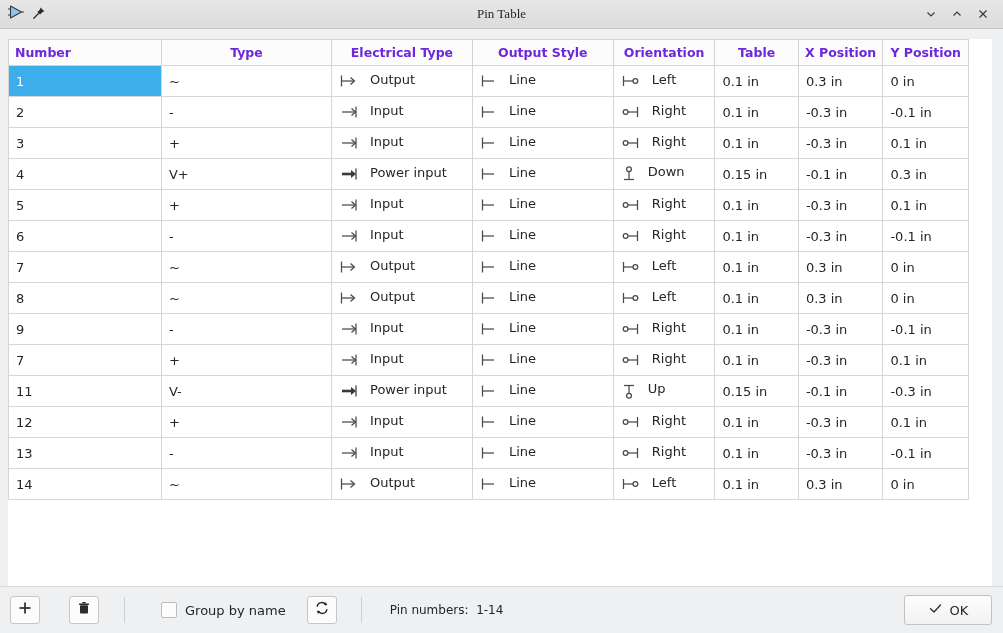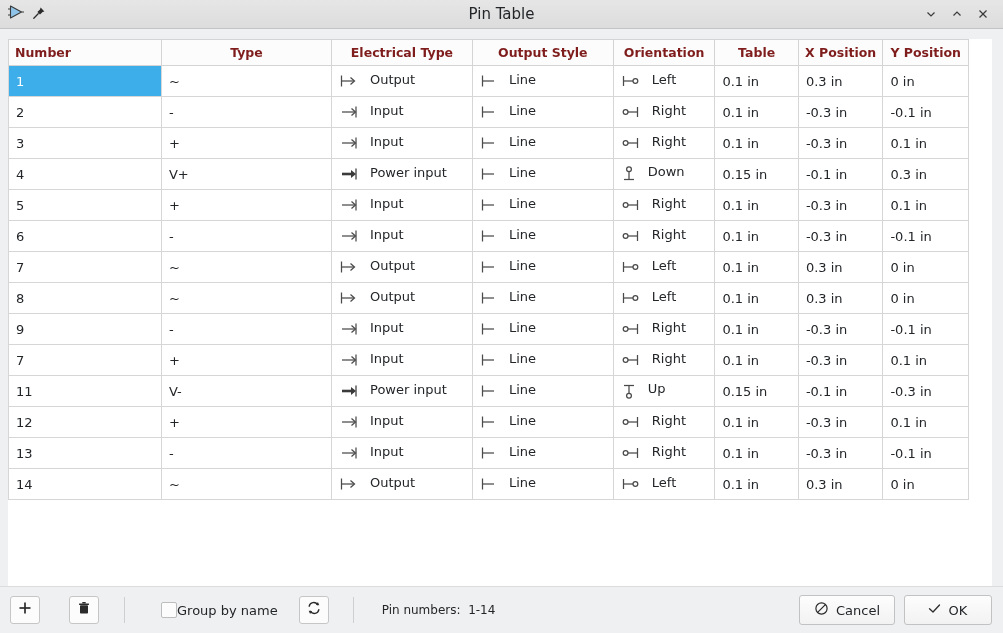--- a/index.html
+++ b/index.html
@@ -20,21 +20,21 @@
     height: 29px; flex: 0 0 29px;
     background: linear-gradient(to bottom, #e6e6e6 0%, #dcdcdc 100%);
     border-bottom: 1px solid #c4c4c4;
     display: flex; align-items: center;
     position: relative;
   }
   .tb-left { display: flex; align-items: center; gap: 7px; padding-left: 7px; z-index: 2;}
   .tb-title {
     position: absolute; left: 0; right: 0; top: 0; bottom: 0;
     display: flex; align-items: center; justify-content: center;
-    font-size: 15px; color: #232629; pointer-events: none;
+    font-size: 13px; color: #232629; pointer-events: none; font-family: Liberation Serif, serif;
   }
   .tb-right { margin-left: auto; display: flex; align-items: center; gap: 2px; padding-right: 8px; z-index: 2;}
   .winbtn {
     width: 24px; height: 24px; display: flex; align-items: center; justify-content: center;
     cursor: default;
   }
   .winbtn svg { display:block; }
 
   
   .table-wrap {
@@ -49,21 +49,21 @@
     table-layout: fixed;
     width: 961px;
     background: #fff;
   }
   table.pintable th {
     background: #fcfcfc;
     border: 1px solid #d4d4d4;
     border-top: 1px solid #d4d4d4;
     font-size: 12.5px;
     font-weight: bold;
-    color: #7f1d1d;
+    color: #6d28d9;
     height: 26px;
     padding: 0 6px;
     text-align: center;
     white-space: nowrap;
   }
   table.pintable th.left { text-align: left; }
   table.pintable td {
     border: 1px solid #d6d6d6;
     height: 31px;
     font-size: 13px;
@@ -103,21 +103,21 @@
   }
   .tbtn {
     width: 30px; height: 28px;
     background: #fcfcfc;
     border: 1px solid #c6c6c6;
     border-radius: 3px;
     display: flex; align-items: center; justify-content: center;
     cursor: pointer;
   }
   .vdiv { width: 1px; height: 26px; background: #cfcfcf; margin: 0 18px; }
-  .chk-group { display: flex; align-items: center; cursor: pointer; }
+  .chk-group { display: flex; align-items: center; gap: 8px; cursor: pointer; }
   .checkbox {
     width: 16px; height: 16px;
     background: #fcfcfc;
     border: 1px solid #bdbdbd;
     border-radius: 2px;
   }
   .chk-label { font-size: 13px; color: #232629; }
   .pinnums { font-size: 12px; color: #232629; white-space: pre; }
   .spacer { flex: 1 1 auto; }
   .dlgbtn {
@@ -926,28 +926,19 @@
 
     <div class="vdiv" style="margin-left:24px;margin-right:28px;"></div>
 
     <div class="pinnums">Pin numbers:  1-14</div>
 
     <div class="spacer"></div>
 
     <div class="dlgbtn">
       <span>
         <svg width="15" height="15" viewBox="0 0 15 15">
-            <circle cx="7.5" cy="7.5" r="5.6" fill="none" stroke="#2b2b2b" stroke-width="1.2"></circle>
-            <line x1="3.6" y1="11.4" x2="11.4" y2="3.6" stroke="#2b2b2b" stroke-width="1.2"></line>
-          </svg>
-      </span>
-      <span>Cancel</span>
-    </div>
-    <div class="dlgbtn">
-      <span>
-        <svg width="15" height="15" viewBox="0 0 15 15">
             <polyline points="2.5,7.8 6,11 12.5,4" fill="none" stroke="#2b2b2b" stroke-width="1.3" stroke-linecap="round" stroke-linejoin="round"></polyline>
           </svg>
       </span>
       <span>OK</span>
     </div>
   </div>
 </div>
 
 </body></html>

